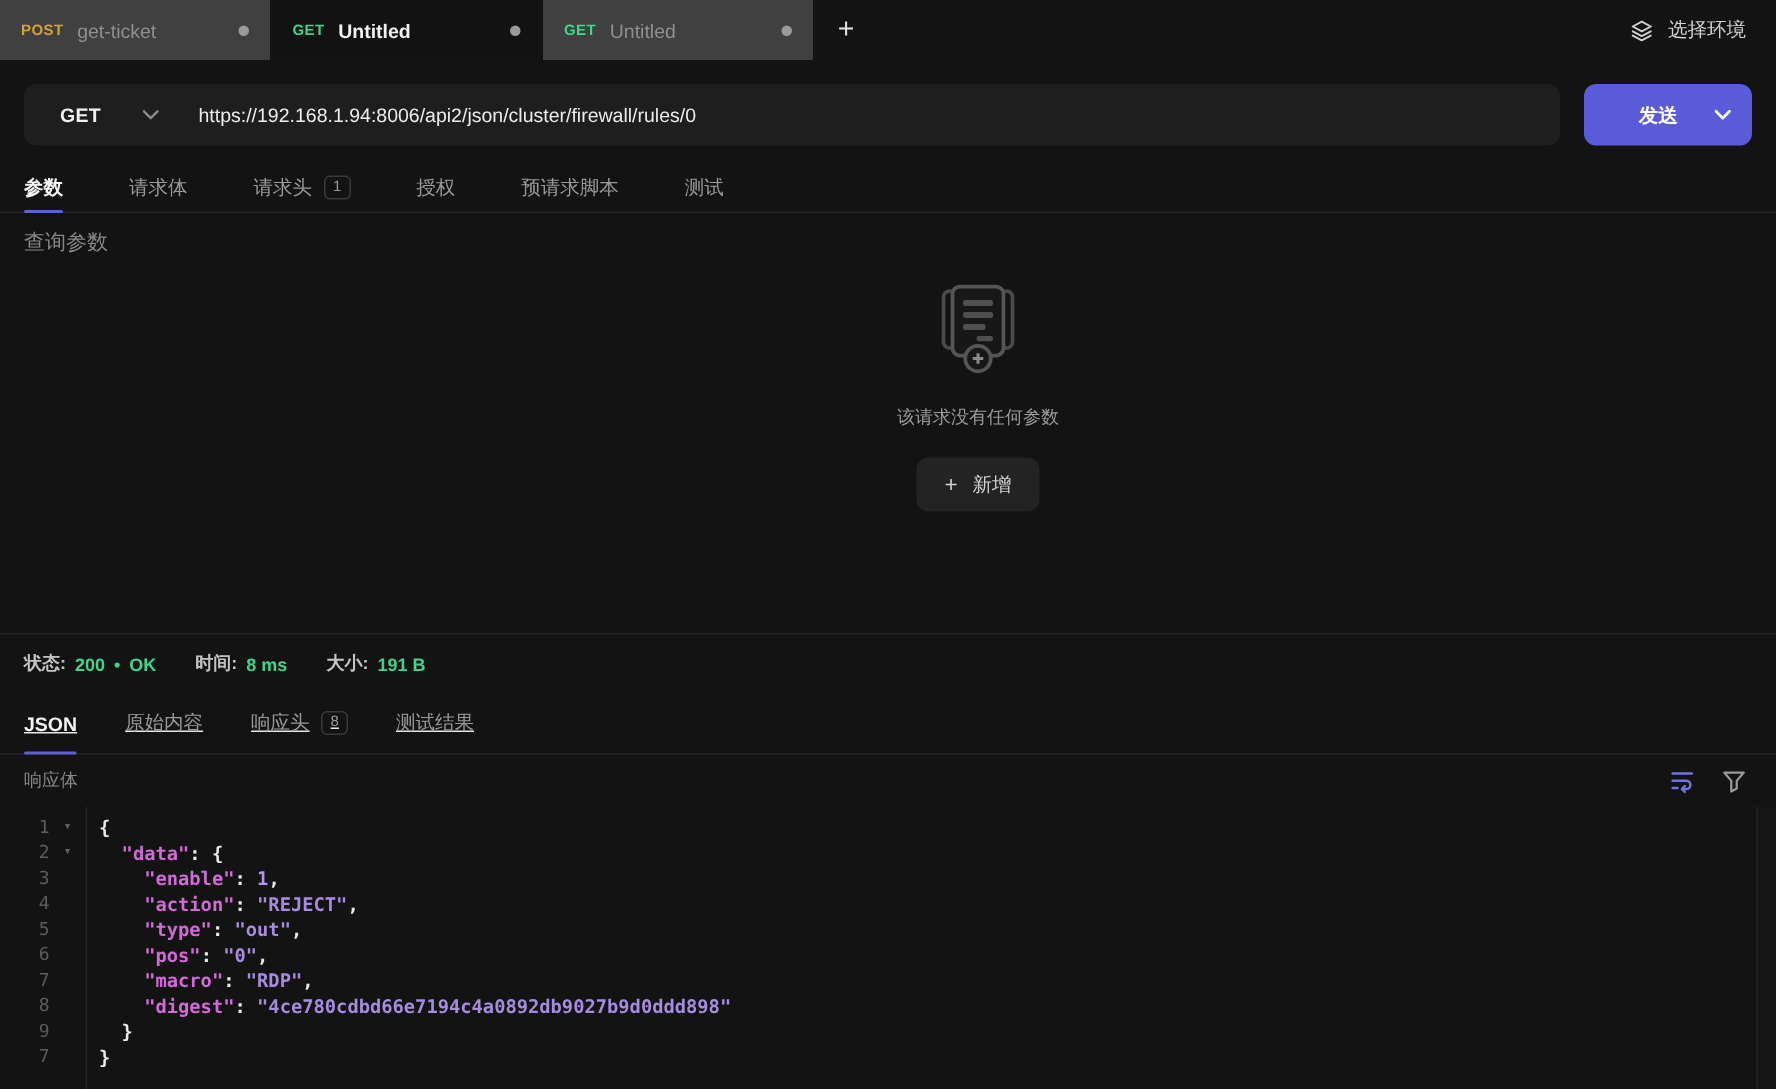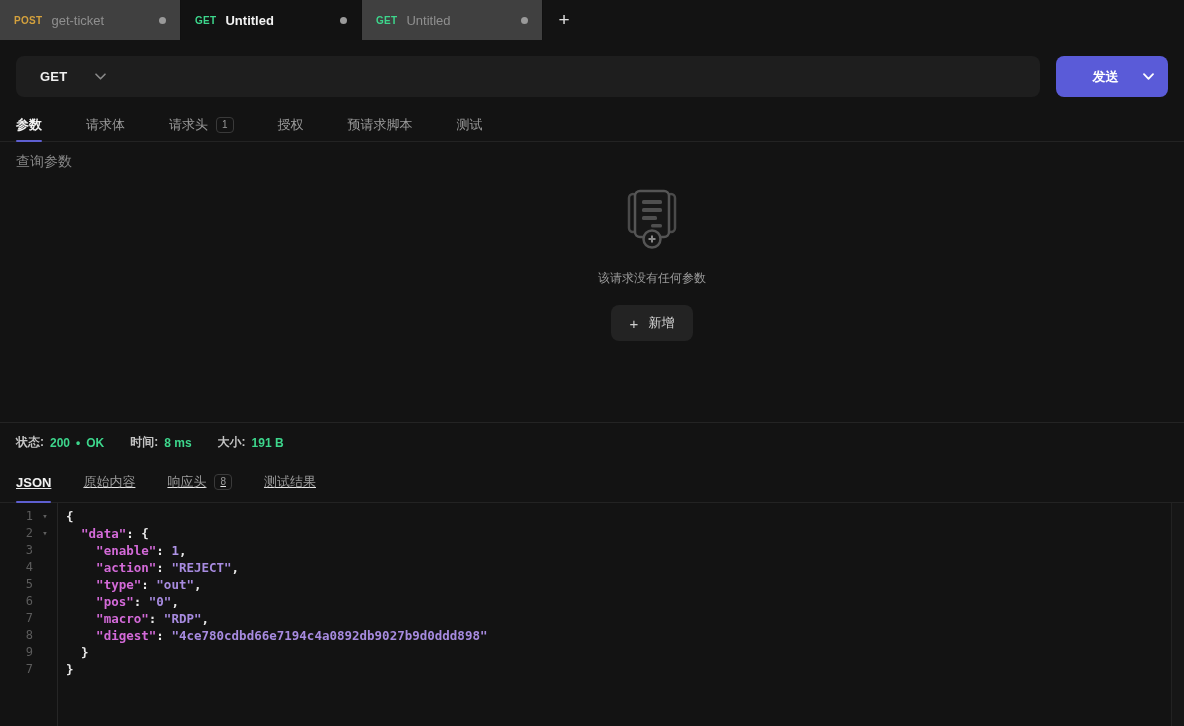--- a/index.html
+++ b/index.html
@@ -144,32 +144,43 @@
           <span class="tab-title">Untitled</span>
           <span class="tab-dot"></span>
         </div>
         <div class="tab-item">
           <span class="tab-method" style="color: rgb(61, 214, 140);">GET</span>
           <span class="tab-title">Untitled</span>
           <span class="tab-dot"></span>
         </div>
       </div>
     <button class="new-tab">+</button>
+    <button class="env-picker">
+      <span>
+        <svg width="17" height="17" viewBox="0 0 24 24" fill="none" stroke="#cfcfcf" stroke-width="1.8" stroke-linejoin="round" stroke-linecap="round">
+          <path d="M12 3.5 L20.5 8 L12 12.5 L3.5 8 Z"></path>
+          <path d="M3.5 12.5 L12 17 L20.5 12.5"></path>
+          <path d="M3.5 16.5 L12 21 L20.5 16.5"></path>
+        </svg>
+      </span>
+      <span>选择环境</span>
+    </button>
   </header>
 
   <div class="request-row">
     <div class="url-box">
       <button class="method-btn">
         <span class="method-label">GET</span>
         <span class="chev">
           <svg width="11" height="7" viewBox="0 0 11 7" fill="none" stroke="currentColor" stroke-width="1.6" stroke-linecap="round" stroke-linejoin="round">
               <path d="M1 1.2 L5.5 5.8 L10 1.2"></path>
             </svg>
         </span>
       </button>
+      <input class="url-input" type="text" value="https://192.168.1.94:8006/api2/json/cluster/firewall/rules/0" style="">
     </div>
     <button class="send-btn">
       <span class="send-label">发送</span>
       <span class="chev">
         <svg width="11" height="7" viewBox="0 0 11 7" fill="none" stroke="currentColor" stroke-width="1.8" stroke-linecap="round" stroke-linejoin="round">
             <path d="M1 1.2 L5.5 5.8 L10 1.2"></path>
           </svg>
       </span>
     </button>
   </div>
@@ -246,20 +257,38 @@
       </div>
       <div class="nav-tab">
         <span>响应头</span>
         <span class="nav-badge">8</span>
       </div>
       <div class="nav-tab">
         <span>测试结果</span>
       </div>
     </nav>
 
+  <div class="resp-body-row">
+    <span class="section-label2">响应体</span>
+    <span class="resp-actions">
+      <button class="icon-btn">
+        <svg width="17" height="17" viewBox="0 0 16 16" fill="none" stroke="#7173de" stroke-width="1.6" stroke-linecap="round" stroke-linejoin="round">
+          <path d="M2 3.5 H14"></path>
+          <path d="M2 8 H10.5 A2.6 2.6 0 0 1 10.5 13.2 H8"></path>
+          <path d="M9.6 11.4 L7.8 13.2 L9.6 15"></path>
+          <path d="M2 12.5 H5"></path>
+        </svg>
+      </button>
+      <button class="icon-btn">
+        <svg width="16" height="16" viewBox="0 0 16 16" fill="none" stroke="#9a9a9a" stroke-width="1.5" stroke-linejoin="round">
+          <path d="M1.5 2 H14.5 L9.8 7.6 V12.6 L6.2 14.6 V7.6 Z"></path>
+        </svg>
+      </button>
+    </span>
+  </div>
 
   <div class="code-area">
     <div class="gutter-rule"></div>
     <div id="code-lines">
         <div class="code-line">
           <span class="ln">1</span>
           <span class="caret">▾</span>
           <span class="code-text"><span class="tok-punct">{</span></span>
         </div>
         <div class="code-line">

